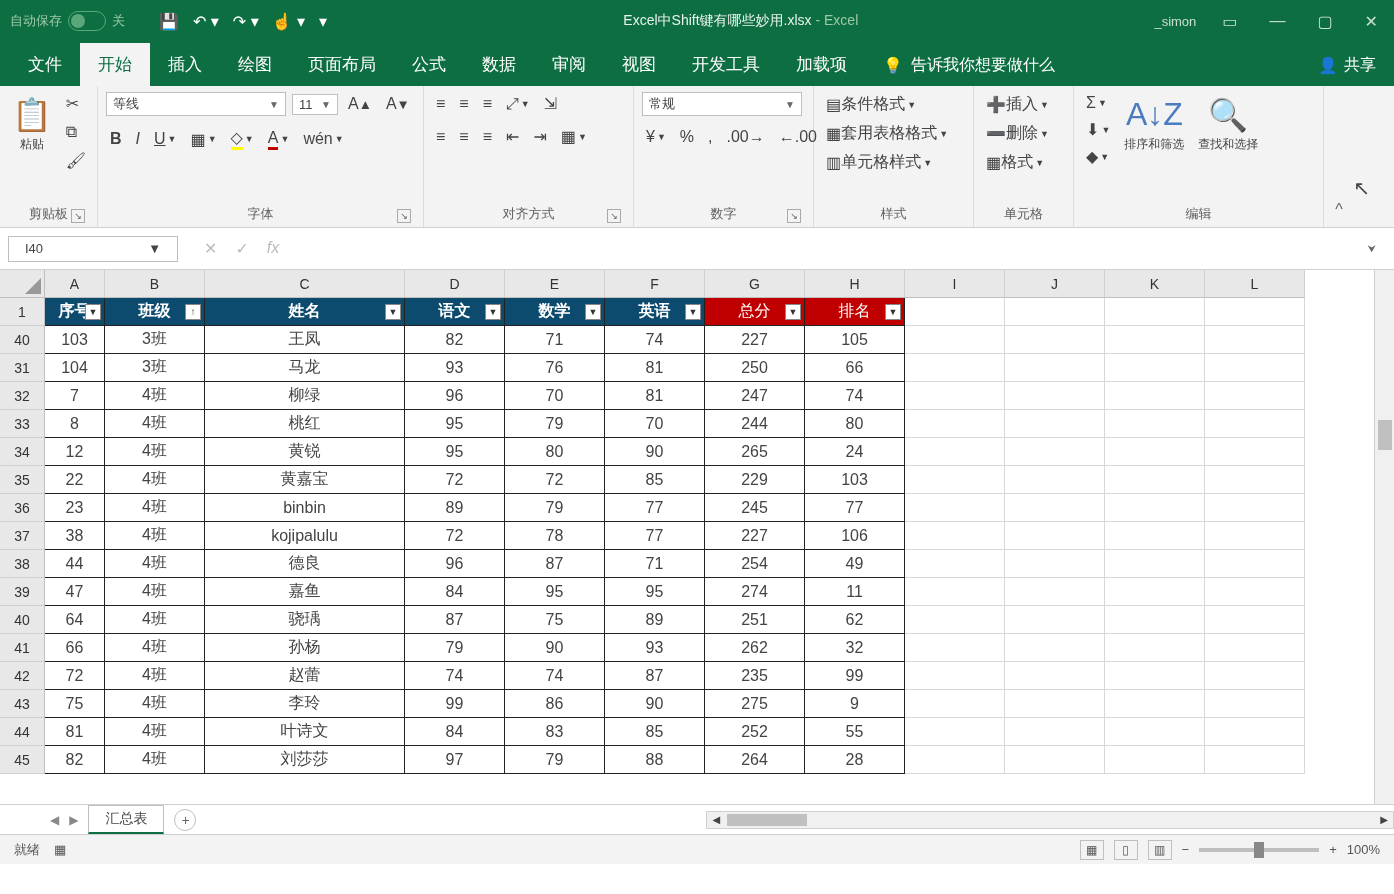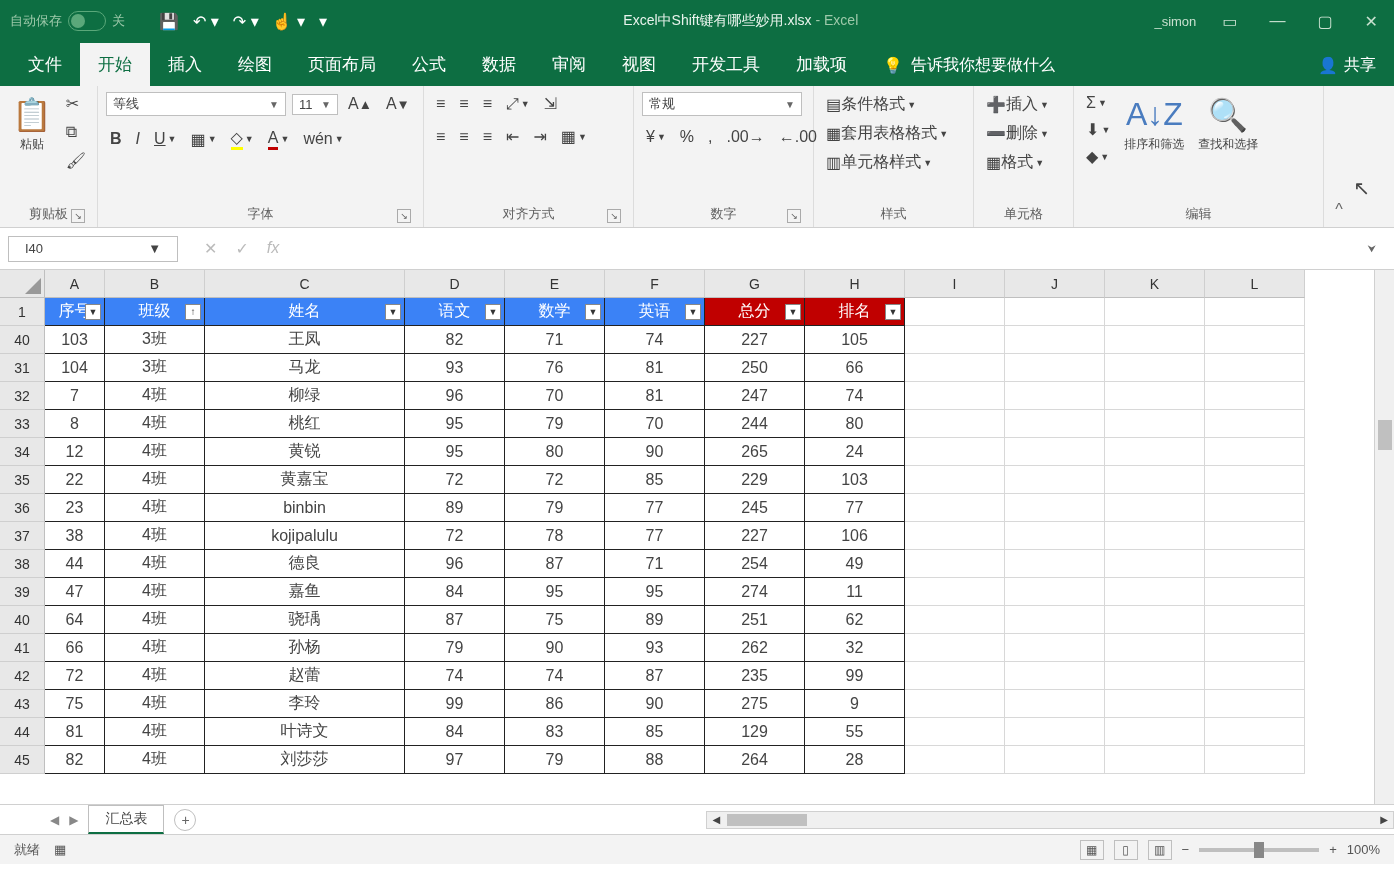--- a/index.html
+++ b/index.html
@@ -45,21 +45,21 @@
 .corner { width: 45px; height: 28px; background: #e8e8e8; border-right: 1px solid #bfbfbf; border-bottom: 1px solid #bfbfbf; position: relative; }
 .corner::after { content: ''; position: absolute; right: 3px; bottom: 3px; border: 8px solid transparent; border-right-color: #999; border-bottom-color: #999; }
 .rowhdr { height: 28px; background: #e8e8e8; border-right: 1px solid #bfbfbf; border-bottom: 1px solid #cfcfcf; display: flex; align-items: center; justify-content: center; font-size: 14px; color: #333; }
 .grid-main { flex: 1; overflow: hidden; position: relative; }
 .col-headers { height: 28px; display: flex; }
 .colhdr { background: #e8e8e8; border-right: 1px solid #cfcfcf; border-bottom: 1px solid #bfbfbf; display: flex; align-items: center; justify-content: center; font-size: 14px; color: #333; }
 .cells { }
 .cellrow { display: flex; height: 28px; }
 .cell { border-right: 1px solid #222; border-bottom: 1px solid #222; display: flex; align-items: center; justify-content: center; font-size: 16px; position: relative; }
 .cell.blank { border-right: 1px solid #d8d8d8; border-bottom: 1px solid #d8d8d8; }
-.hdr-black { background: #3b82f6; color: #fff; font-weight: 400; }
+.hdr-black { background: #0c4a6e; color: #fff; font-weight: 700; }
 .hdr-red { background: #c00000; color: #fff; font-weight: 500; }
 .filter { width: 16px; height: 16px; background: #fff; border: 1px solid #888; position: absolute; right: 3px; display: flex; align-items: center; justify-content: center; font-size: 9px; color: #333; }
 .filter.asc { font-size: 10px; }
 .vscroll { width: 20px; background: #f0f0f0; border-left: 1px solid #d0d0d0; position: relative; }
 .vscroll .thumb { position: absolute; top: 150px; width: 14px; left: 3px; height: 30px; background: #c0c0c0; }
 .sheet-tabs { height: 30px; border-top: 1px solid #d0d0d0; display: flex; align-items: center; padding-left: 50px; gap: 10px; }
 .sheet-tabs .navbtn { color: #888; font-size: 12px; }
 .sheet-tab { padding: 4px 16px; background: #fff; border: 1px solid #bfbfbf; border-bottom: 2px solid #0d6e42; font-size: 14px; }
 .addsheet { width: 22px; height: 22px; border: 1px solid #bfbfbf; border-radius: 50%; display: flex; align-items: center; justify-content: center; font-size: 14px; color: #666; }
 .hscroll { flex: 1; margin-left: 500px; height: 18px; background: #f0f0f0; border: 1px solid #d0d0d0; position: relative; }
@@ -532,21 +532,21 @@
           <div class="cell blank" style="width: 100px;"></div>
           <div class="cell blank" style="width: 100px;"></div>
         </div>
         <div class="cellrow">
           <div class="cell" style="width: 60px;">81</div>
           <div class="cell" style="width: 100px;">4班</div>
           <div class="cell" style="width: 200px;">叶诗文</div>
           <div class="cell" style="width: 100px;">84</div>
           <div class="cell" style="width: 100px;">83</div>
           <div class="cell" style="width: 100px;">85</div>
-          <div class="cell" style="width: 100px;">129</div>
+          <div class="cell" style="width: 100px;">252</div>
           <div class="cell" style="width: 100px;">55</div>
           <div class="cell blank" style="width: 100px;"></div>
           <div class="cell blank" style="width: 100px;"></div>
           <div class="cell blank" style="width: 100px;"></div>
           <div class="cell blank" style="width: 100px;"></div>
         </div>
         <div class="cellrow">
           <div class="cell" style="width: 60px;">82</div>
           <div class="cell" style="width: 100px;">4班</div>
           <div class="cell" style="width: 200px;">刘莎莎</div>

